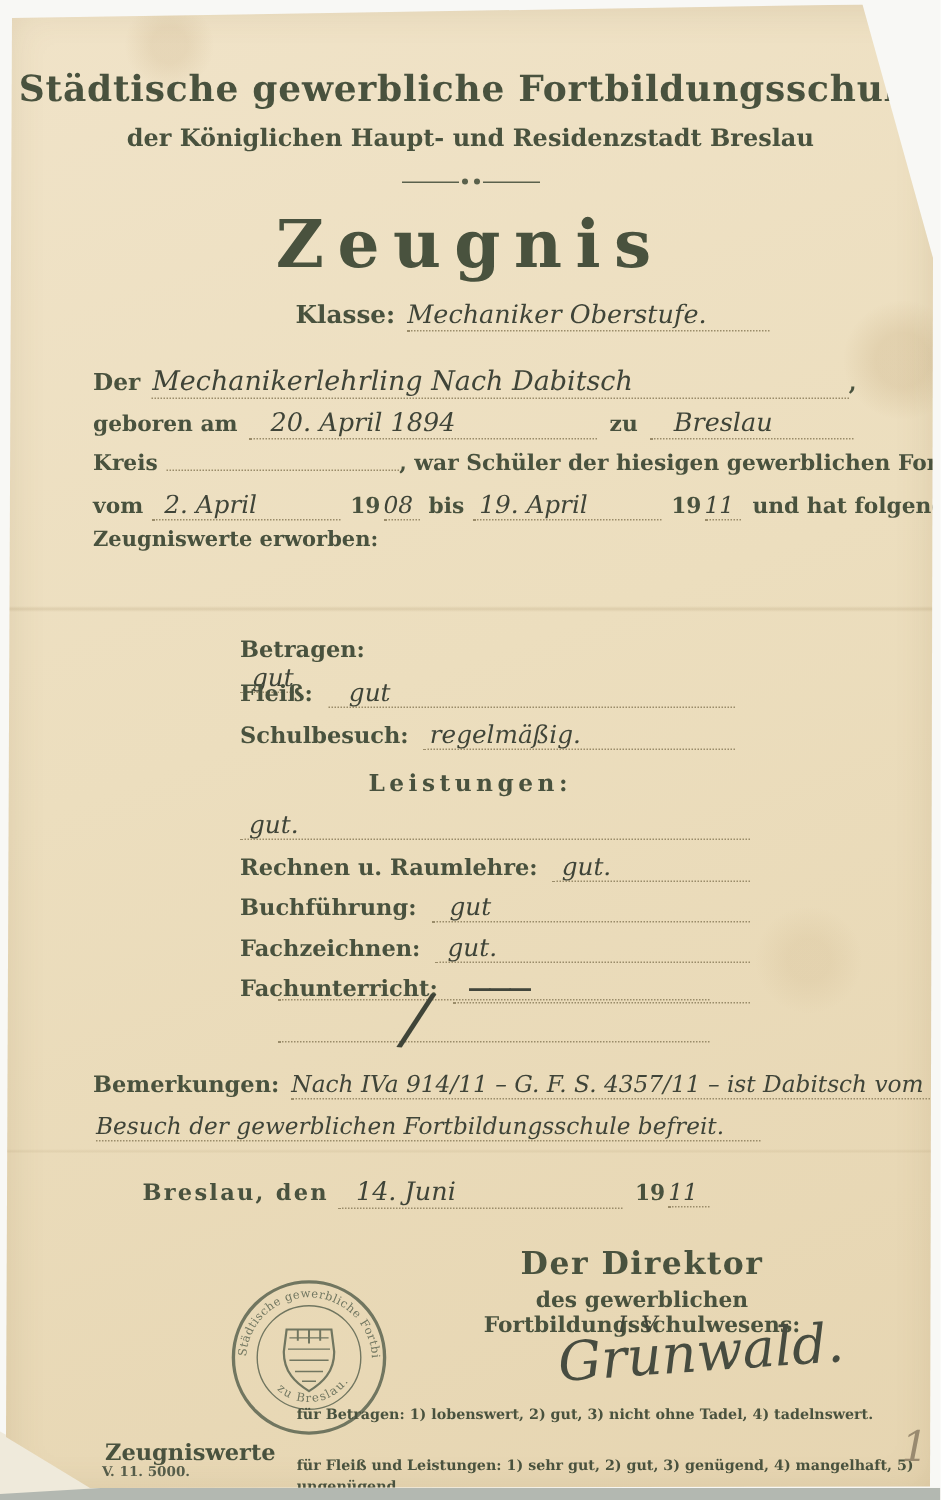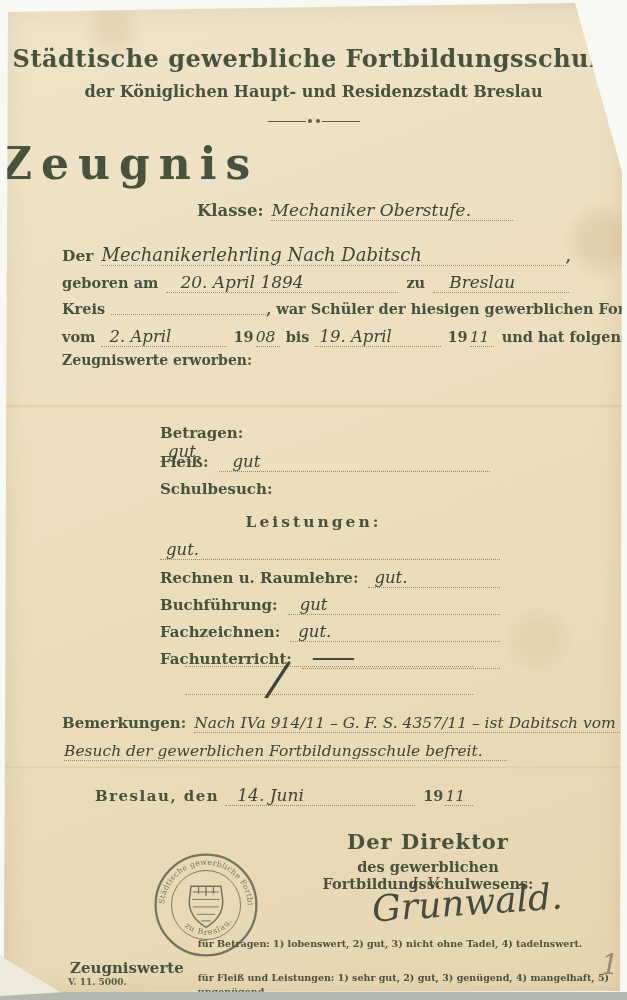--- a/index.html
+++ b/index.html
@@ -25,21 +25,21 @@
   .hand{font-style:italic;color:#3f4438;}
   .row{position:absolute;display:flex;align-items:baseline;white-space:nowrap;}
   .blank{display:inline-flex;align-items:baseline;border-bottom:1.3px dotted #9a8c6a;justify-content:flex-start;}
   .fill{flex:1 1 auto;min-width:8px;align-self:flex-end;border-bottom:1.3px dotted #9a8c6a;margin-bottom:0;height:2px;}
 
   .school-name{position:absolute;left:0;right:0;top:44px;text-align:center;font-size:24px;letter-spacing:.5px;}
   .school-sub{position:absolute;left:0;right:0;top:82px;text-align:center;font-size:16px;}
   .ornament{position:absolute;left:268px;top:118px;width:92px;height:6px;display:flex;align-items:center;}
   .ornament .bar{flex:1;height:1px;background:#5a614c;}
   .ornament .dot{width:4px;height:4px;border-radius:50%;background:#5a614c;margin:0 2px;}
-  .doc-title{position:absolute;left:0;right:0;top:138px;font-size:44px;letter-spacing:9px;}
+  .doc-title{position:absolute;left:0;right:0;top:138px;text-align:center;font-size:44px;letter-spacing:9px;}
 
   .g-label{font-size:15px;}
   .small-print{font-size:14.5px;}
 
   .leist-head{position:absolute;left:0;right:0;top:512px;text-align:center;font-size:15.5px;letter-spacing:3px;}
 
   .slash{position:absolute;left:270px;top:652px;font-size:46px;transform:rotate(6deg);}
 
   .dir1{position:absolute;left:283px;width:290px;top:829px;text-align:center;font-size:21px;letter-spacing:1px;}
   .dir2{position:absolute;left:278px;width:300px;top:858px;text-align:center;font-size:14.5px;}
@@ -141,20 +141,23 @@
       </span>
     </div>
     <div class="row" style="left:160px;width:330px;top:452px;justify-content:flex-end;">
       <span class="print g-label" style="margin-right:10px;">Fleiß:</span>
       <span class="blank" style="flex:1;padding-left:14px;">
         <span class="hand" style="font-size:16.5px;">gut</span>
       </span>
     </div>
     <div class="row" style="left:160px;width:330px;top:480px;">
       <span class="print g-label" style="margin-right:10px;">Schulbesuch:</span>
+      <span class="blank" style="flex:1;padding-left:4px;">
+        <span class="hand" style="font-size:16.5px;">regelmäßig.</span>
+      </span>
     </div>
 
     <div class="leist-head print">Leistungen:</div>
 
     <div class="row" style="left:160px;width:340px;top:540px;">
       <span class="blank" style="flex:1;padding-left:6px;">
         <span class="hand" style="font-size:16.5px;">gut.</span>
       </span>
     </div>
     <div class="row" style="left:160px;width:340px;top:568px;">

